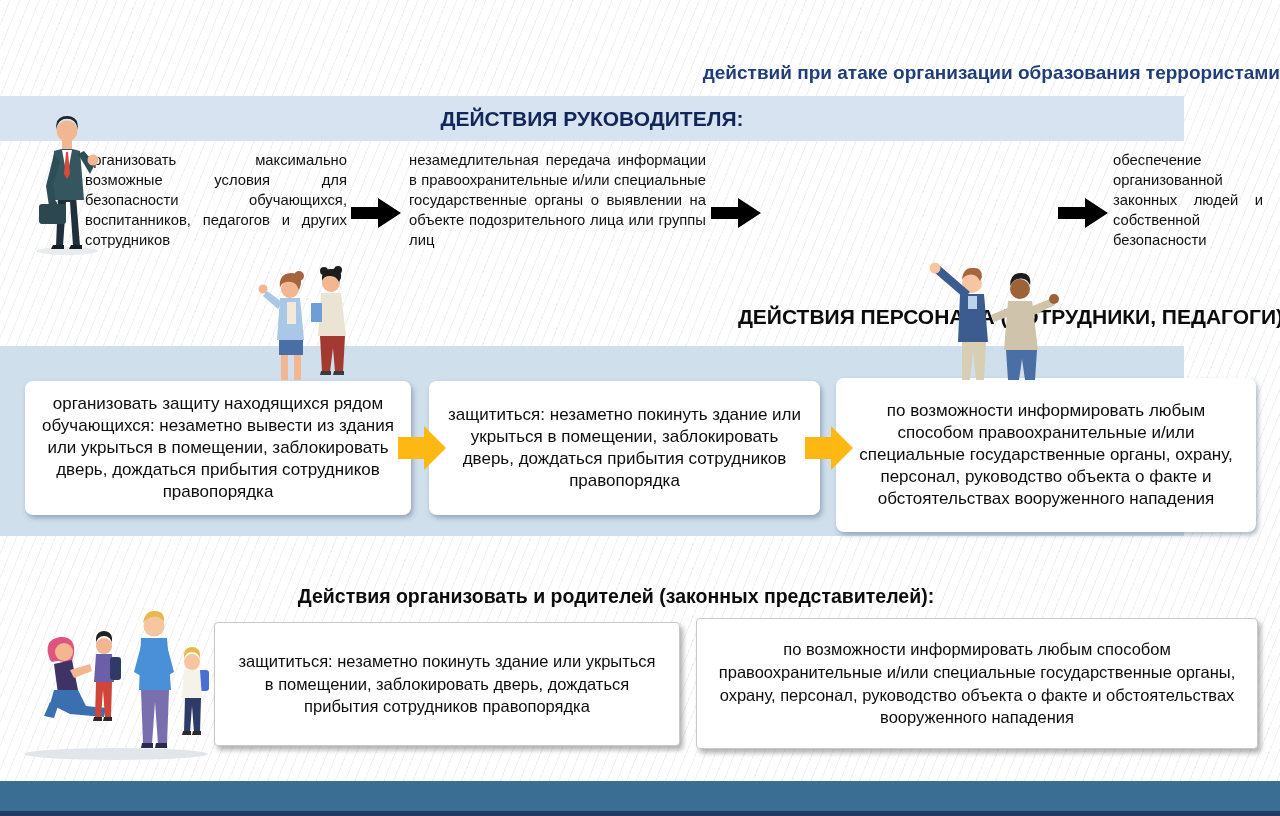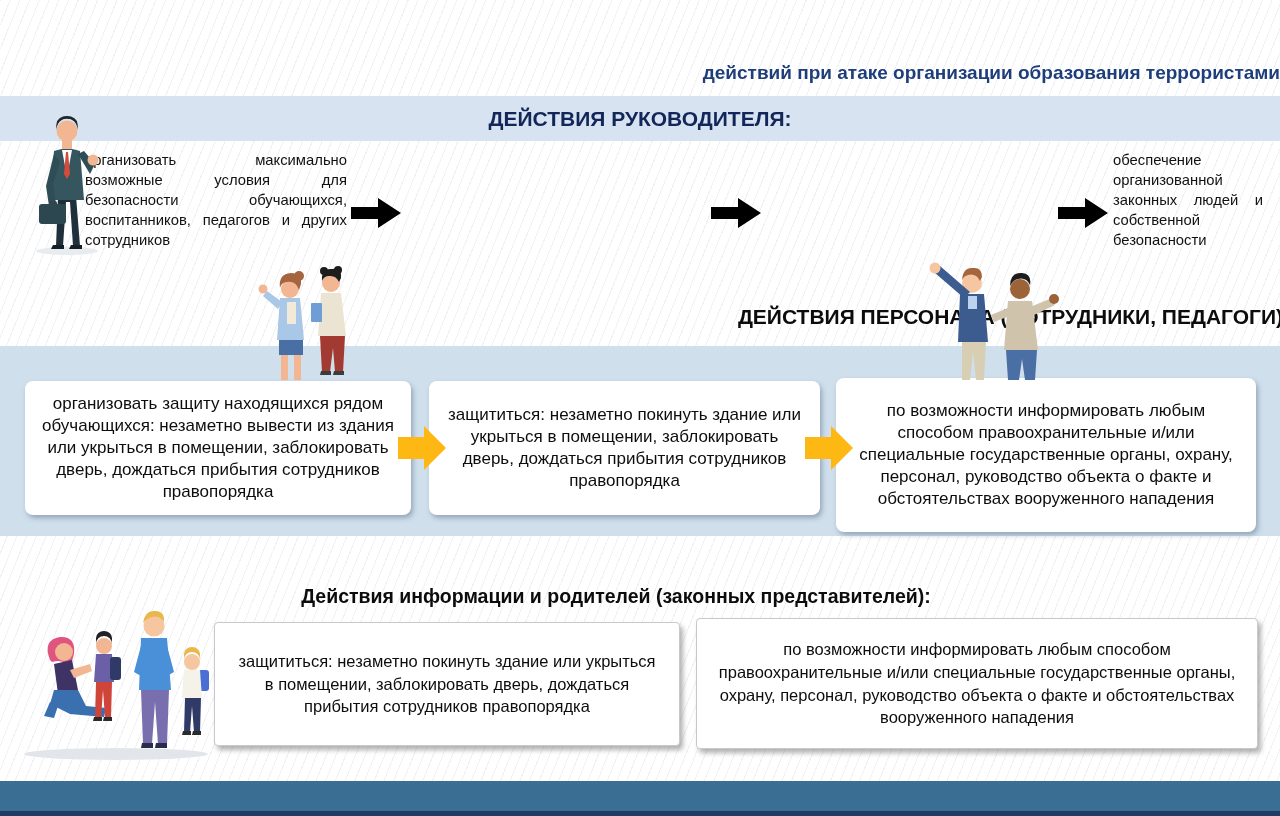--- a/index.html
+++ b/index.html
@@ -14,21 +14,21 @@
         rgba(184,190,200,0.22) 0px, rgba(184,190,200,0.22) 1px,
         transparent 1px, transparent 9px),
       #ffffff;
   }
   
   .t1{position:absolute;top:30px;left:0;width:1280px;text-align:center;
       font-size:20px;font-weight:bold;color:#1e3d7b;letter-spacing:0.5px;}
   .t2{position:absolute;top:62px;left:0;width:1280px;text-align:right;
       font-size:19px;font-weight:bold;color:#1e3d7b;}
   
-  .band{position:absolute;left:0;width:1280px;display:flex;align-items:center;justify-content:center;}
+  .band{position:absolute;left:0;width:1184px;display:flex;align-items:center;justify-content:center;}
   .band-1{top:96px;height:45px;background:#d7e3f0;}
   .band-1 .band-heading{font-size:21px;font-weight:bold;color:#13265a;}
   .band-2{top:346px;height:190px;background:#cfdfec;}
   
   .lstep{position:absolute;top:150px;margin:0;font-size:14.8px;line-height:1.36;
          text-align:justify;color:#111;}
   .lstep.s0{left:85px;width:262px;}
   .lstep.s1{left:409px;width:297px;}
   .lstep.s2{left:770px;width:284px;}
   .lstep.s3{left:1113px;width:150px;}
@@ -95,20 +95,21 @@
     <rect x="34" y="24" width="10" height="9" fill="#f3b693"></rect>
     <circle cx="39" cy="15" r="10.5" fill="#f3b693"></circle>
     <path d="M28.5 14 Q29 2.5 39 2.5 Q49 2.5 49.5 14 L49.5 9 Q45 0 39 0.5 Q32 0 28.5 9 Z" fill="#20262b"></path>
     <path d="M28.5 13 A10.5 10.5 0 0 1 49.5 13 L49.5 8 A10.5 8 0 0 0 28.5 8 Z" fill="#20262b"></path>
   </svg>
 
   <p class="lstep s0">организовать максимально возможные условия для безопасности обучающихся, воспитанников, педагогов и других сотрудников</p>
   <svg class="barrow a1" viewBox="0 0 50 30">
     <polygon points="0,9 27,9 27,0 50,15 27,30 27,21 0,21" fill="#000"></polygon>
   </svg>
+  <p class="lstep s1">незамедлительная передача информации в правоохранительные и/или специальные государственные органы о выявлении на объекте подозрительного лица или группы лиц</p>
   <svg class="barrow a2" viewBox="0 0 50 30">
     <polygon points="0,9 27,9 27,0 50,15 27,30 27,21 0,21" fill="#000"></polygon>
   </svg>
   <svg class="barrow a3" viewBox="0 0 50 30">
     <polygon points="0,9 27,9 27,0 50,15 27,30 27,21 0,21" fill="#000"></polygon>
   </svg>
   <p class="lstep s3">обеспечение организованной законных людей и собственной безопасности</p>
 
   <div class="staff-heading">ДЕЙСТВИЯ ПЕРСОНАЛА (СОТРУДНИКИ, ПЕДАГОГИ)</div>
 
@@ -166,21 +167,21 @@
   <div class="sbox b1">
     <span>защититься: незаметно покинуть здание или укрыться в помещении, заблокировать дверь, дождаться прибытия сотрудников правопорядка</span>
   </div>
   <svg class="yarrow y1" viewBox="0 0 48 46">
     <polygon points="0,12 26,12 26,1 48,23 26,45 26,34 0,34" fill="#fdb813"></polygon>
   </svg>
   <div class="sbox b2">
     <span>по возможности информировать любым способом правоохранительные и/или специальные государственные органы, охрану, персонал, руководство объекта о факте и обстоятельствах вооруженного нападения</span>
   </div>
 
-  <div class="students-heading">Действия информации и родителей (законных представителей):</div>
+  <div class="students-heading">Действия организовать и родителей (законных представителей):</div>
 
   <svg class="illus family" viewBox="0 0 200 180">
     <ellipse cx="102" cy="170" rx="92" ry="6" fill="#e2e6ea"></ellipse>
 
     <path d="M36 76 Q28 56 46 53 Q62 52 60 70 L55 88 Q54 74 38 78 Z" fill="#e0557f"></path>
     <circle cx="50" cy="68" r="9" fill="#f3b693"></circle>
     <path d="M40 80 L58 76 L64 106 L44 110 Z" fill="#3f3366"></path>
     <path d="M56 86 L76 80 L78 87 L60 94 Z" fill="#f3b693"></path>
     <path d="M40 106 L64 106 L72 122 L92 124 L90 133 L56 130 L36 120 Z" fill="#3a6fb0"></path>
     <path d="M36 118 L30 132 L40 134 L44 122 Z" fill="#3a6fb0"></path>

